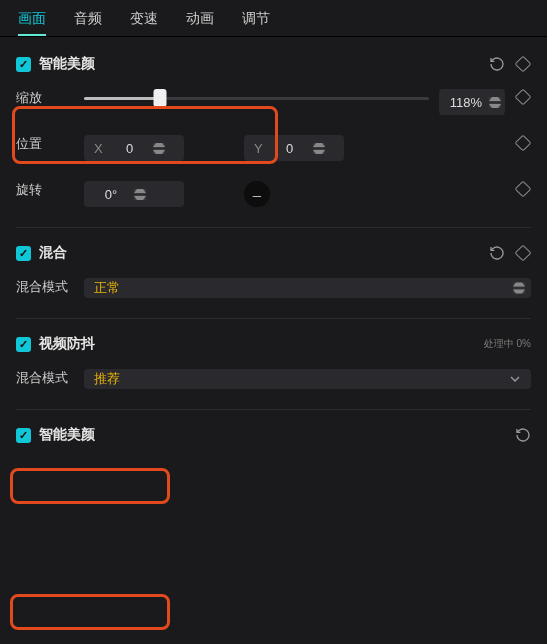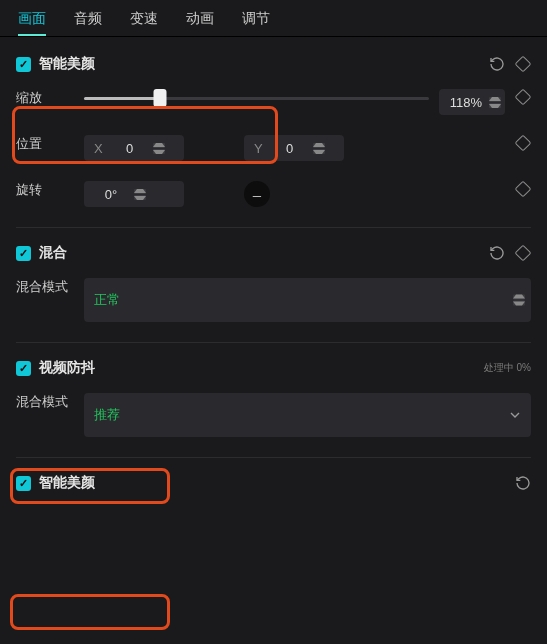--- a/index.html
+++ b/index.html
@@ -139,27 +139,27 @@
     background: #0d0d0d;
     display: flex;
     align-items: center;
     justify-content: center;
     color: #bbb;
     font-size: 15px;
   }
 
   .select {
     flex: 1;
-    height: 44px;
+    height: 20px;
     background: #2a2a2e;
     border-radius: 4px;
     display: flex;
     align-items: center;
     padding: 4px 10px;
-    color: #22c55e;
+    color: #eab308;
     position: relative;
   }
   .select .caret {
     position: absolute; right: 8px; top: 50%; transform: translateY(-50%);
   }
   .select.with-stepper .stepper { position: absolute; right: 6px; top: 50%; transform: translateY(-50%); }
 
   .hr { height: 1px; background: #2c2c2e; margin: 10px 0 12px; }
 
   .status { color: #7a7a7a; font-size: 10px; }

